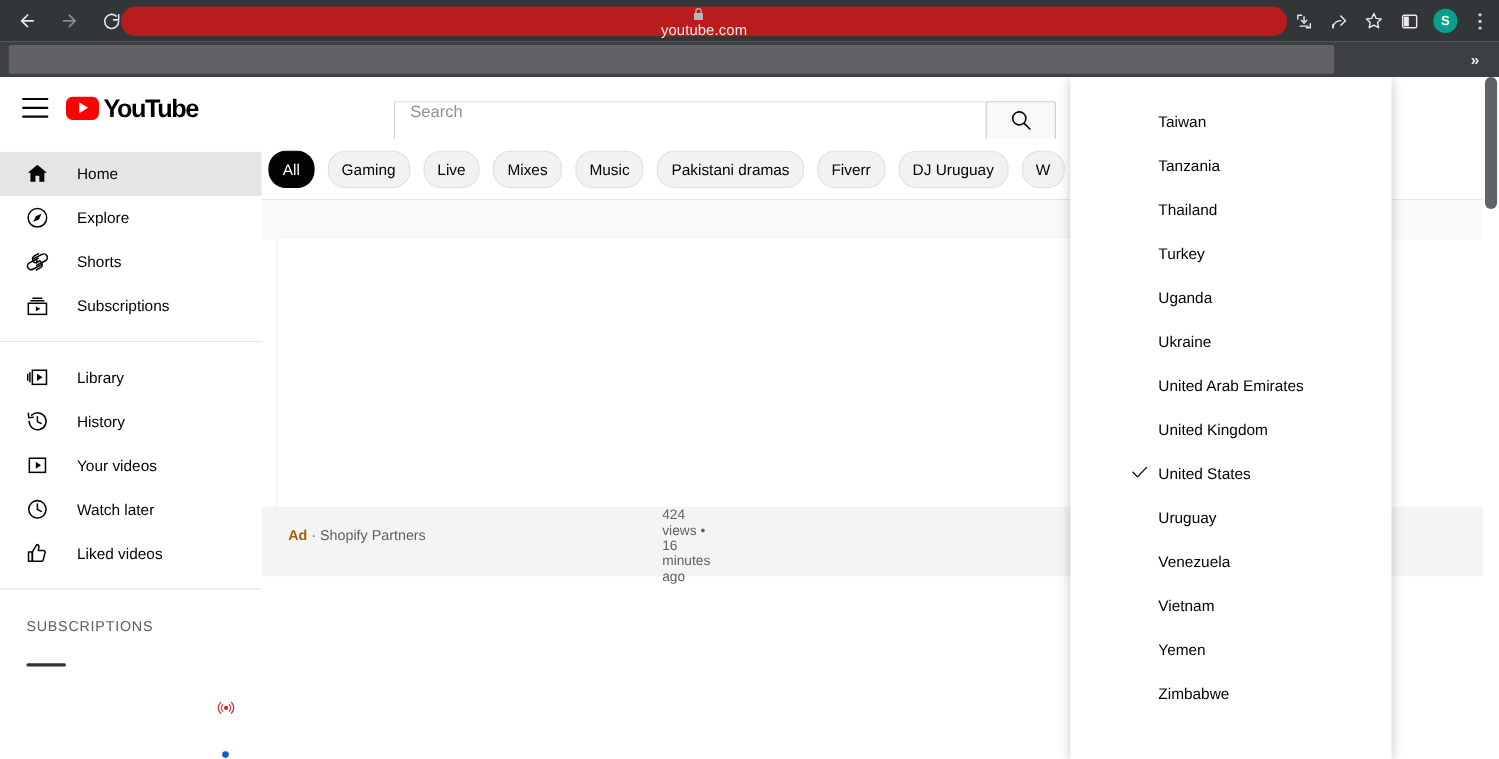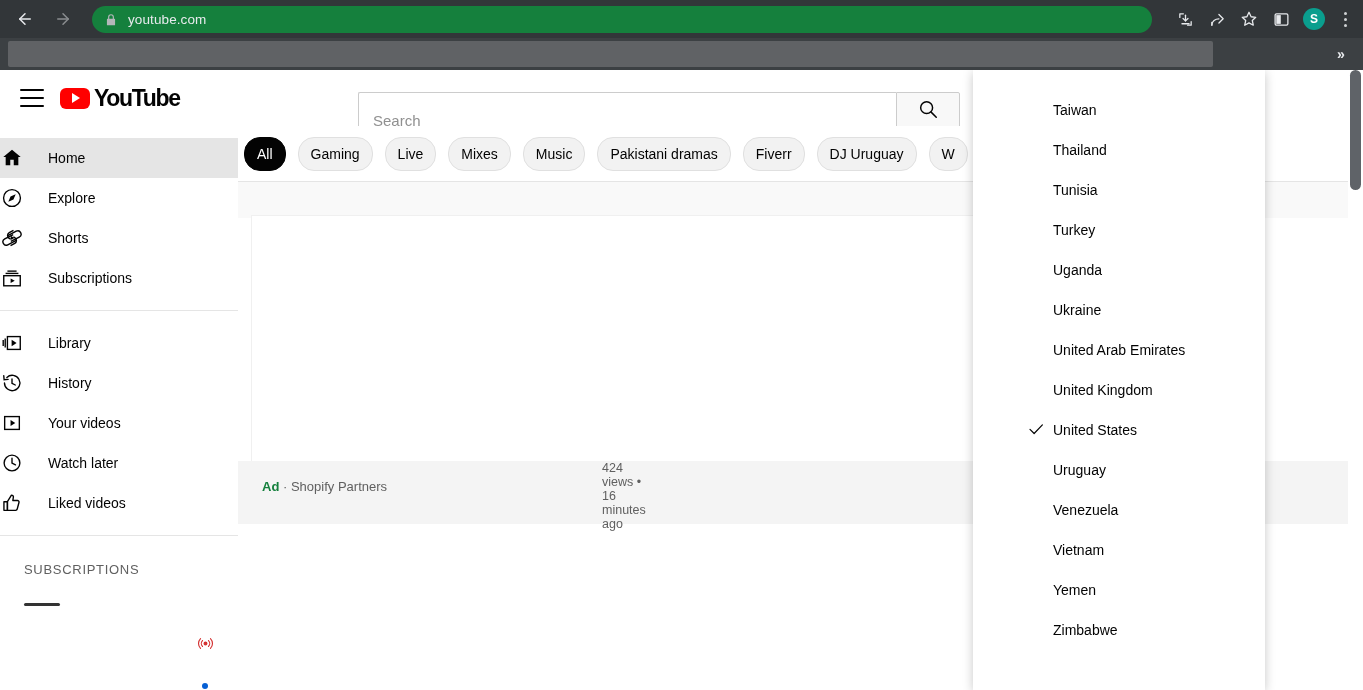--- a/index.html
+++ b/index.html
@@ -17,23 +17,23 @@
   }
   .nav-btns { position: absolute; top: 0; left: 0; height: 38px; display: flex; align-items: center; }
   .nav-btn {
     width: 38px; height: 38px; display: flex; align-items: center; justify-content: center;
     cursor: pointer;
   }
   .nav-btn svg { display: block; }
   .nav-back { margin-left: 6px; }
 
   .omnibox {
-    position: absolute; top: 6px; left: 92px; height: 27px; width: 1060px;
-    background: #15803d; border-radius: 14px; display: flex; align-items: center;
-    padding: 0 12px; cursor: text;
+    position: absolute; top: 6px; left: 110px; height: 27px; width: 1060px;
+    background: #b91c1c; border-radius: 14px; display: flex; align-items: center;
+    padding: 0 12px; cursor: text; flex-direction: column;
   }
   .lock-icon { width: 14px; height: 14px; margin-right: 10px; flex: none; }
   .omnibox-url { color: #e8eaed; font-size: 13.5px; letter-spacing: .1px; }
 
   .chrome-actions {
     position: absolute; top: 0; right: 0; height: 38px; display: flex; align-items: center;
   }
   .chrome-action {
     width: 32px; height: 32px; display: flex; align-items: center; justify-content: center;
     cursor: pointer;
@@ -84,21 +84,21 @@
   }
   .yt-logo-mark::after {
     content: ""; width: 0; height: 0; border-left: 8px solid #fff;
     border-top: 5px solid transparent; border-bottom: 5px solid transparent; margin-left: 2px;
   }
   .yt-logo-text { font-size: 23px; font-weight: 700; letter-spacing: -1.3px; color: #030303; }
 
   .yt-search-wrap { position: absolute; left: 358px; top: 78px; display: flex; }
   .yt-search-box {
     width: 538px; height: 38px; border: 1px solid #ccc; border-right: none;
-    background: #fff; display: flex; align-items: flex-end; padding-left: 14px;
+    background: #fff; display: flex; align-items: flex-start; padding-left: 14px;
     border-radius: 2px 0 0 2px;
   }
   .yt-search-box input {
     border: none; outline: none; font-family: "Liberation Sans", sans-serif;
     font-size: 15px; color: #030303; width: 100%; background: transparent;
   }
   .yt-search-box input::placeholder { color: #909090; }
   .yt-search-btn {
     width: 64px; height: 38px; border: 1px solid #ccc; background: #f8f8f8;
     display: flex; align-items: center; justify-content: center; cursor: pointer;
@@ -111,21 +111,21 @@
     background: linear-gradient(150deg,#d9c9d2 0%,#b9c6d8 100%);
   }
   .yt-avatar svg { display: block; }
 
   
   .yt-sidebar {
     position: absolute; top: 56px; left: 0; width: 238px; height: 564px;
     background: #fff; padding-top: 12px; overflow: hidden;
   }
   .side-item {
-    display: flex; align-items: center; height: 40px; 
+    display: flex; align-items: center; height: 40px; padding-left: 22px;
     cursor: pointer; font-size: 14px; color: #030303;
   }
   .side-item.active { background: #e5e5e5; font-weight: 500; }
   .side-icon { width: 24px; height: 24px; margin-right: 24px; flex: none;
     display: flex; align-items: center; justify-content: center; }
   .side-divider { height: 1px; background: #e5e5e5; margin: 12px 0; }
   .side-section-title {
     font-size: 13px; font-weight: 500; color: #606060; letter-spacing: .7px;
     padding: 14px 0 8px 24px; text-transform: uppercase;
   }
@@ -155,21 +155,21 @@
 
   .video-band { position: absolute; top: 56px; left: 0; width: 1110px; height: 36px; background: #f9f9f9; }
   .video-stage {
     position: absolute; top: 90px; left: 14px; width: 734px; height: 245px;
     background: #ffffff; box-shadow: 0 0 0 1px #f0f0f0;
   }
   .video-meta-band {
     position: absolute; top: 335px; left: 0; width: 1110px; height: 63px; background: #f4f4f4;
   }
   .ad-line { position: absolute; top: 18px; left: 24px; font-size: 13px; color: #606060; }
-  .ad-line b { color: #15803d; font-weight: 700; text-align: center; }
+  .ad-line b { color: #a16207; font-weight: 700; text-align: center; }
   .views-line { position: absolute; top: -18px; left: 340px; font-size: 12.5px; color: #606060; }
 
   
   .country-menu {
     position: absolute; top: 0px; left: 973px; width: 292px; height: 620px;
     background: #fff; box-shadow: 0 2px 10px rgba(0,0,0,.22); padding-top: 8px;
     overflow: hidden;
   }
   .country-item {
     height: 40px; display: flex; align-items: flex-end; padding-left: 24px;
@@ -460,24 +460,24 @@
       </div>
     </div>
 
   </div>
 
   <div class="country-menu">
     <div class="country-item">
         <span class="country-label">Taiwan</span>
       </div>
     <div class="country-item">
+        <span class="country-label">Tanzania</span>
+      </div>
+    <div class="country-item">
         <span class="country-label">Thailand</span>
-      </div>
-    <div class="country-item">
-        <span class="country-label">Tunisia</span>
       </div>
     <div class="country-item">
         <span class="country-label">Turkey</span>
       </div>
     <div class="country-item">
         <span class="country-label">Uganda</span>
       </div>
     <div class="country-item">
         <span class="country-label">Ukraine</span>
       </div>

